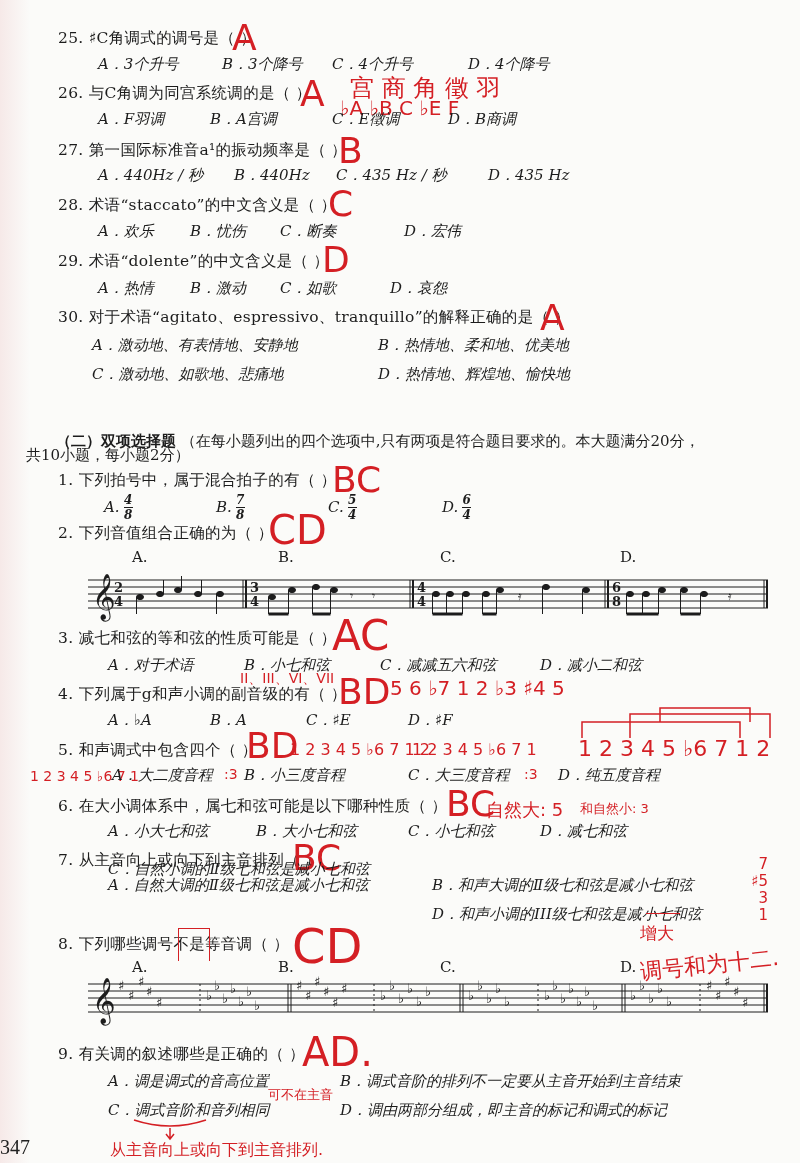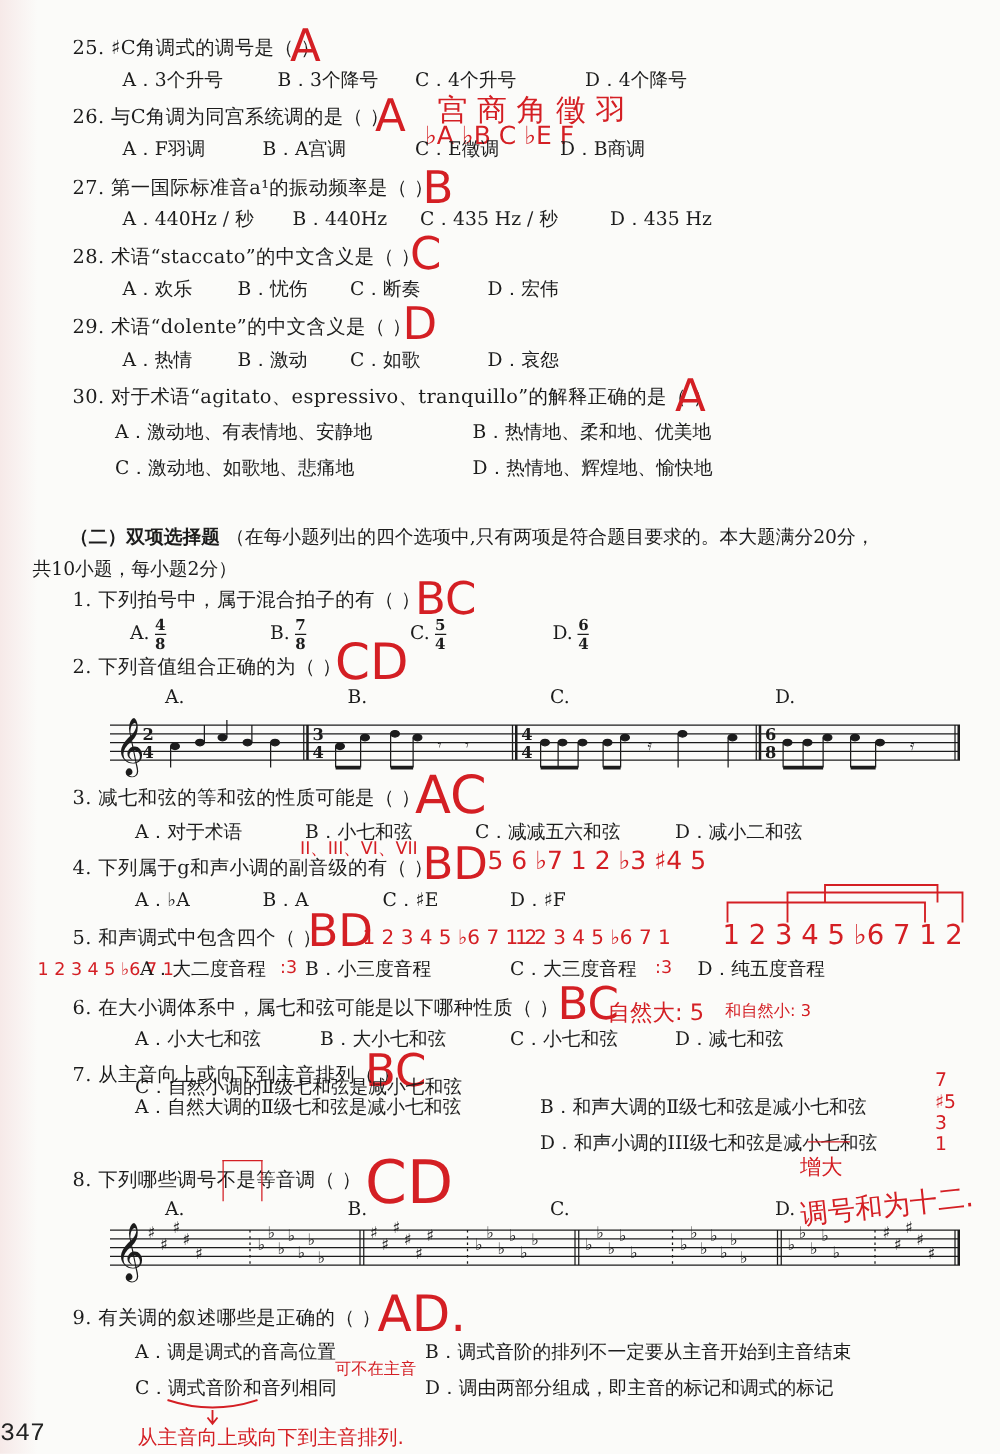--- a/index.html
+++ b/index.html
@@ -7,34 +7,34 @@
     width: 800px; height: 1163px; overflow: hidden; position: relative;
     background: #fbfbf9;
     font-family: "DejaVu Serif", "Liberation Serif", serif;
     color: #1c1c1c;
   }
   .page-shade {
     position: absolute; left: 0; top: 0; width: 30px; height: 1163px;
     background: linear-gradient(to right, #f6e9e8, #fbfbf9);
   }
   .q { position: absolute; font-size: 15.5px; white-space: nowrap; letter-spacing: 0.3px; }
-  .opt { position: absolute; font-size: 15px; white-space: nowrap; }
+  .opt { position: absolute; font-size: 15px; white-space: nowrap; font-style: italic; }
   .sec { position: absolute; font-size: 15px; white-space: nowrap; }
   .sec b { font-weight: bold; }
   .ink {
     position: absolute; color: #d41f24; white-space: nowrap;
     font-family: "DejaVu Sans", sans-serif; font-weight: normal;
   }
   .ink-big { font-size: 36px; line-height: 36px; font-family: "DejaVu Sans", sans-serif; }
   .ink-sm { font-size: 14px; }
   .frac { display: inline-flex; flex-direction: column; align-items: center; vertical-align: middle; font-weight: bold; font-size: 12px; line-height: 12px; margin-left: 4px; }
   .frac .bar { border-top: 1.3px solid #1c1c1c; width: 9px; margin: 1px 0; }
   .staff-label { position: absolute; font-size: 15px; }
   .staff { position: absolute; }
-  .page-num { position: absolute; left: 0; top: 1136px; font-family: Liberation Mono, monospace; font-size: 20px; color: #222; }
+  .page-num { position: absolute; left: 0; top: 1136px; font-family: Liberation Serif, serif; font-size: 20px; color: #222; }
 </style>
 </head>
 <body>
 
 <div class="page-shade"></div>
 
 <div class="q" style="left:58px;top:28px"><span>25.</span> <span>♯C角调式的调号是（     ）</span></div>
 <div class="ink ink-big" style="left:232px;top:20px">A</div>
 <div class="opt" style="left:98px;top:55px">A．3个升号</div>
 <div class="opt" style="left:222px;top:55px">B．3个降号</div>
@@ -55,37 +55,37 @@
 <div class="opt" style="left:98px;top:166px">A．440Hz / 秒</div>
 <div class="opt" style="left:234px;top:166px">B．440Hz</div>
 <div class="opt" style="left:336px;top:166px">C．435 Hz / 秒</div>
 <div class="opt" style="left:488px;top:166px">D．435 Hz</div>
 
 <div class="q" style="left:58px;top:195px"><span>28.</span> <span>术语“staccato”的中文含义是（     ）</span></div>
 <div class="ink ink-big" style="left:328px;top:186px">C</div>
 <div class="opt" style="left:98px;top:222px">A．欢乐</div>
 <div class="opt" style="left:190px;top:222px">B．忧伤</div>
 <div class="opt" style="left:280px;top:222px">C．断奏</div>
-<div class="opt" style="left:390px;top:222px">D．宏伟</div>
+<div class="opt" style="left:404px;top:222px">D．宏伟</div>
 
 <div class="q" style="left:58px;top:251px"><span>29.</span> <span>术语“dolente”的中文含义是（     ）</span></div>
 <div class="ink ink-big" style="left:322px;top:242px">D</div>
 <div class="opt" style="left:98px;top:279px">A．热情</div>
 <div class="opt" style="left:190px;top:279px">B．激动</div>
 <div class="opt" style="left:280px;top:279px">C．如歌</div>
 <div class="opt" style="left:390px;top:279px">D．哀怨</div>
 
 <div class="q" style="left:58px;top:307px"><span>30.</span> <span>对于术语“agitato、espressivo、tranquillo”的解释正确的是（     ）</span></div>
 <div class="ink ink-big" style="left:540px;top:300px">A</div>
 <div class="opt" style="left:92px;top:336px">A．激动地、有表情地、安静地</div>
 <div class="opt" style="left:378px;top:336px">B．热情地、柔和地、优美地</div>
 <div class="opt" style="left:92px;top:365px">C．激动地、如歌地、悲痛地</div>
 <div class="opt" style="left:378px;top:365px">D．热情地、辉煌地、愉快地</div>
 
-<div class="sec" style="left:56px;top:420px"><b>（二）双项选择题</b> <span>（在每小题列出的四个选项中,只有两项是符合题目要求的。本大题满分20分，</span></div>
+<div class="sec" style="left:56px;top:432px"><b>（二）双项选择题</b> <span>（在每小题列出的四个选项中,只有两项是符合题目要求的。本大题满分20分，</span></div>
 <div class="sec" style="left:26px;top:446px">共10小题，每小题2分）</div>
 
 <div class="q" style="left:58px;top:470px"><span>1.</span> <span>下列拍号中，属于混合拍子的有（     ）</span></div>
 <div class="ink ink-big" style="left:332px;top:462px">BC</div>
 <div class="opt" style="left:104px;top:494px"><span>A.</span><span class="frac">
       <span>4</span>
       <span class="bar"></span>
       <span>8</span>
     </span></div>
 <div class="opt" style="left:216px;top:494px"><span>B.</span><span class="frac">
@@ -246,21 +246,21 @@
 <div class="opt" style="left:540px;top:822px">D．减七和弦</div>
 
 <div class="q" style="left:58px;top:850px"><span>7.</span> <span>从主音向上或向下到主音排列（     ）</span></div>
 <div class="ink ink-big" style="left:292px;top:840px">BC</div>
 <div class="opt" style="left:108px;top:876px">A．自然大调的Ⅱ级七和弦是减小七和弦</div>
 <div class="opt" style="left:432px;top:876px">B．和声大调的Ⅱ级七和弦是减小七和弦</div>
 <div class="opt" style="left:108px;top:860px">C．自然小调的Ⅱ级七和弦是减小七和弦</div>
 <div class="opt" style="left:432px;top:905px">D．和声小调的III级七和弦是减小七和弦</div>
 <div style="position:absolute;left:646px;top:913px;width:34px;border-top:1.5px solid #d41f24"></div>
 <div class="ink" style="left:640px;top:922px;font-size:17px">增大</div>
-<div class="ink" style="left:748px;top:856px;font-size:15px;white-space:normal;width:20px;line-height:17px;text-align:left">7 ♯5 3 1</div>
+<div class="ink" style="left:748px;top:856px;font-size:15px;white-space:normal;width:20px;line-height:17px;text-align:right">7 ♯5 3 1</div>
 
 <div class="q" style="left:58px;top:934px"><span>8.</span> <span>下列哪些调号不是等音调（     ）</span></div>
 <div style="position:absolute;left:178px;top:928px;width:30px;height:32px;border:1.5px solid #d41f24;border-bottom:none"></div>
 <div class="ink ink-big" style="left:292px;top:922px;font-size:48px;line-height:48px">CD</div>
 <div class="staff-label" style="left:132px;top:958px">A.</div>
 <div class="staff-label" style="left:278px;top:958px">B.</div>
 <div class="staff-label" style="left:440px;top:958px">C.</div>
 <div class="staff-label" style="left:620px;top:958px">D.</div>
 <div class="ink" style="left:640px;top:950px;font-size:22px;transform:rotate(-6deg)">调号和为十二.</div>
 

